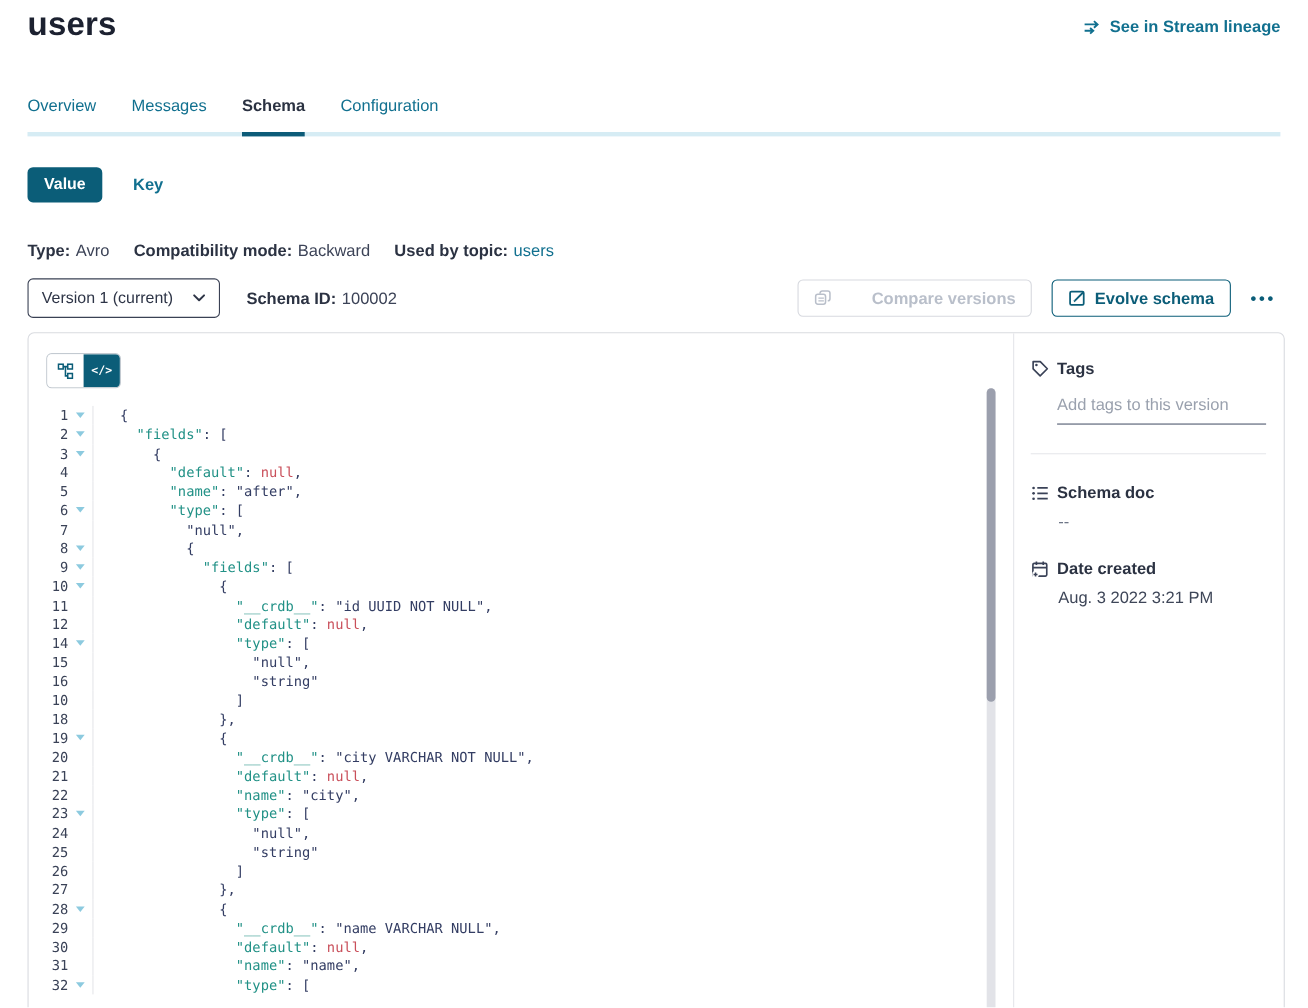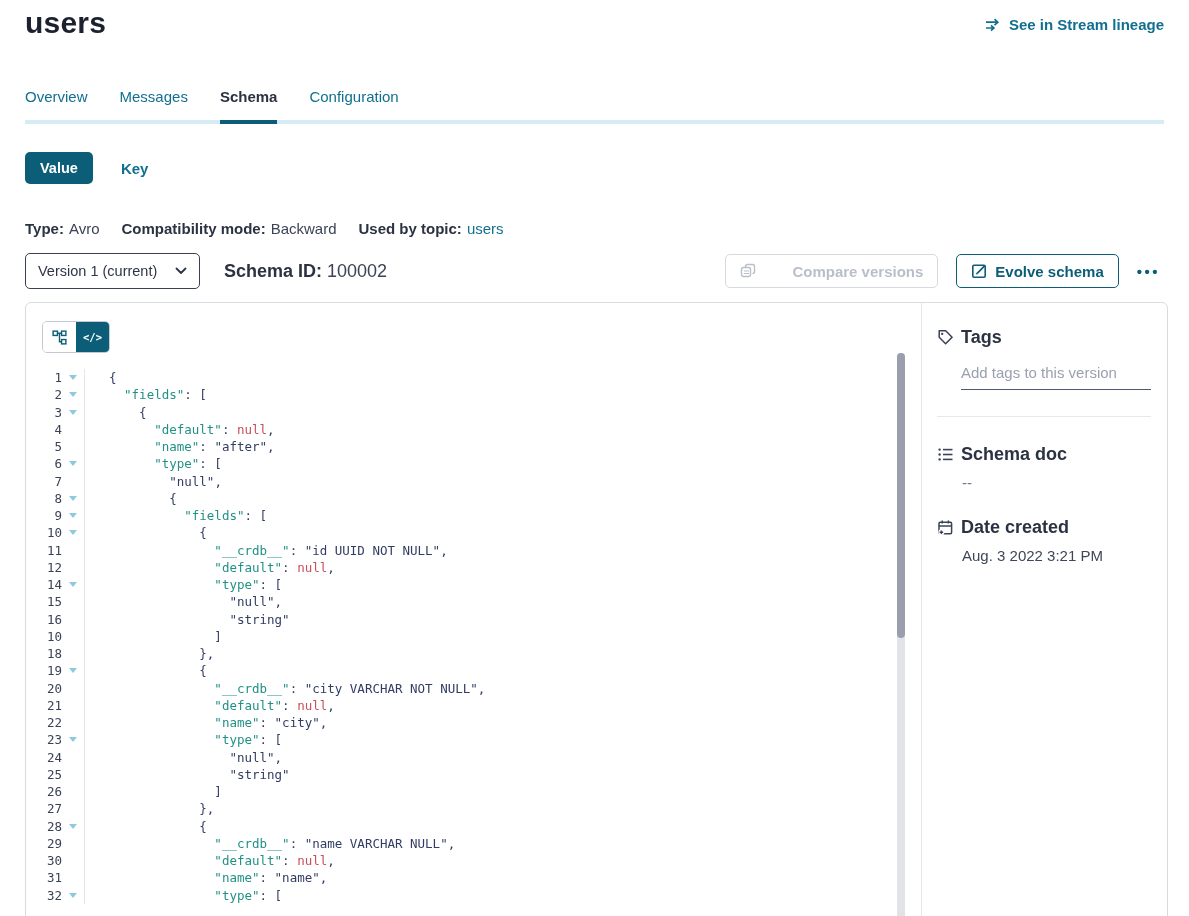--- a/index.html
+++ b/index.html
@@ -28,21 +28,21 @@
   
   .meta { position:absolute; left:25px; top:220px; display:flex; gap:22px; font-size:15px; }
   .meta b { color:#2b3242; font-weight:700; }
   .meta .val { color:#3c4357; margin-left:5px; }
   .meta .val.link { color:#11708f; cursor:pointer; }
 
   
   .verbar { position:absolute; left:25px; right:25px; top:253px; height:36px; display:flex; align-items:center; }
   .select { display:flex; align-items:center; justify-content:space-between; width:175px; height:36px;
             border:1px solid #3a4154; border-radius:5px; padding:0 12px; font-size:14.5px; color:#2e3547; cursor:pointer; background:#fff; }
-  .schemaid { margin-left:24px; font-size:18px; }
+  .schemaid { margin-left:24px; font-size:15px; }
   .schemaid b { font-weight:700; }
   .schemaid span.v { margin-left:5px; color:#3c4357; }
   .verbar .spacer { flex:1; }
   .btn-outline { display:flex; align-items:center; gap:8px; height:34px; padding:0 14px; background:#fff;
                  border-radius:5px; font-size:15px; font-weight:600; cursor:pointer; }
   .btn-compare { border:1px solid #d7d9df; color:#b9bfca; cursor:default;gap:36px; }
   .btn-evolve  { border:1px solid #0b5d78; color:#0b5d78; margin-left:18px; }
   .btn-more { margin-left:14px; border:none; background:none; color:#0b5d78; font-size:15px; font-weight:700;
               letter-spacing:2.5px; cursor:pointer; padding:4px 4px; }
 
@@ -64,21 +64,21 @@
   .cl .fold { width:22px; flex:none; display:flex; align-items:center; justify-content:center; }
   .cl .fold i { width:0; height:0; border-left:4px solid transparent; border-right:4px solid transparent; border-top:5px solid #8ccadf; }
   .cl .src { flex:1; border-left:1px solid #e5e6ea; padding-left:24px; white-space:pre; color:#333d63; }
   .tok-k { color:#219186; } .tok-u { color:#c94f5a; } .tok-s,.tok-p { color:#333d63; }
 
   .sbar-track { position:absolute; right:16px; top:50px; bottom:4px; width:8px; background:#e2e3e8; border-radius:4px; }
   .sbar-thumb { position:absolute; left:0; top:0; width:8px; height:285px; background:#9b9fad; border-radius:4px; cursor:grab; }
 
   
   .side { flex:1; border-left:1px solid #e5e6ea; padding:24px 16px 0 15px; }
-  .side-head { display:flex; align-items:center; gap:7px; font-size:18px; font-weight:700; color:#2b3242; }
+  .side-head { display:flex; align-items:center; gap:7px; font-size:15px; font-weight:700; color:#2b3242; }
   .side-head svg { flex:none; color:#3a4257; }
   .tag-input { display:block; margin:16px 0 0 24px; width:190px; border:none; border-bottom:1px solid #505a70;
                padding:0 0 8px 0; font-size:15px; color:#2b3242; outline:none; font-family:"Liberation Sans",sans-serif; }
   .tag-input::placeholder { color:#9aa1ae; }
   .side-div { margin:26px 0 0 0; border:none; border-top:1px solid #e7e8ec; }
   .sec-doc { margin-top:27px; } .sec-date { margin-top:26px; }
   .side-val { margin:9px 0 0 25px; font-size:15px; color:#3e4658; }
   .side-val.dim { color:#6e7687; }
 </style>
 </head>

